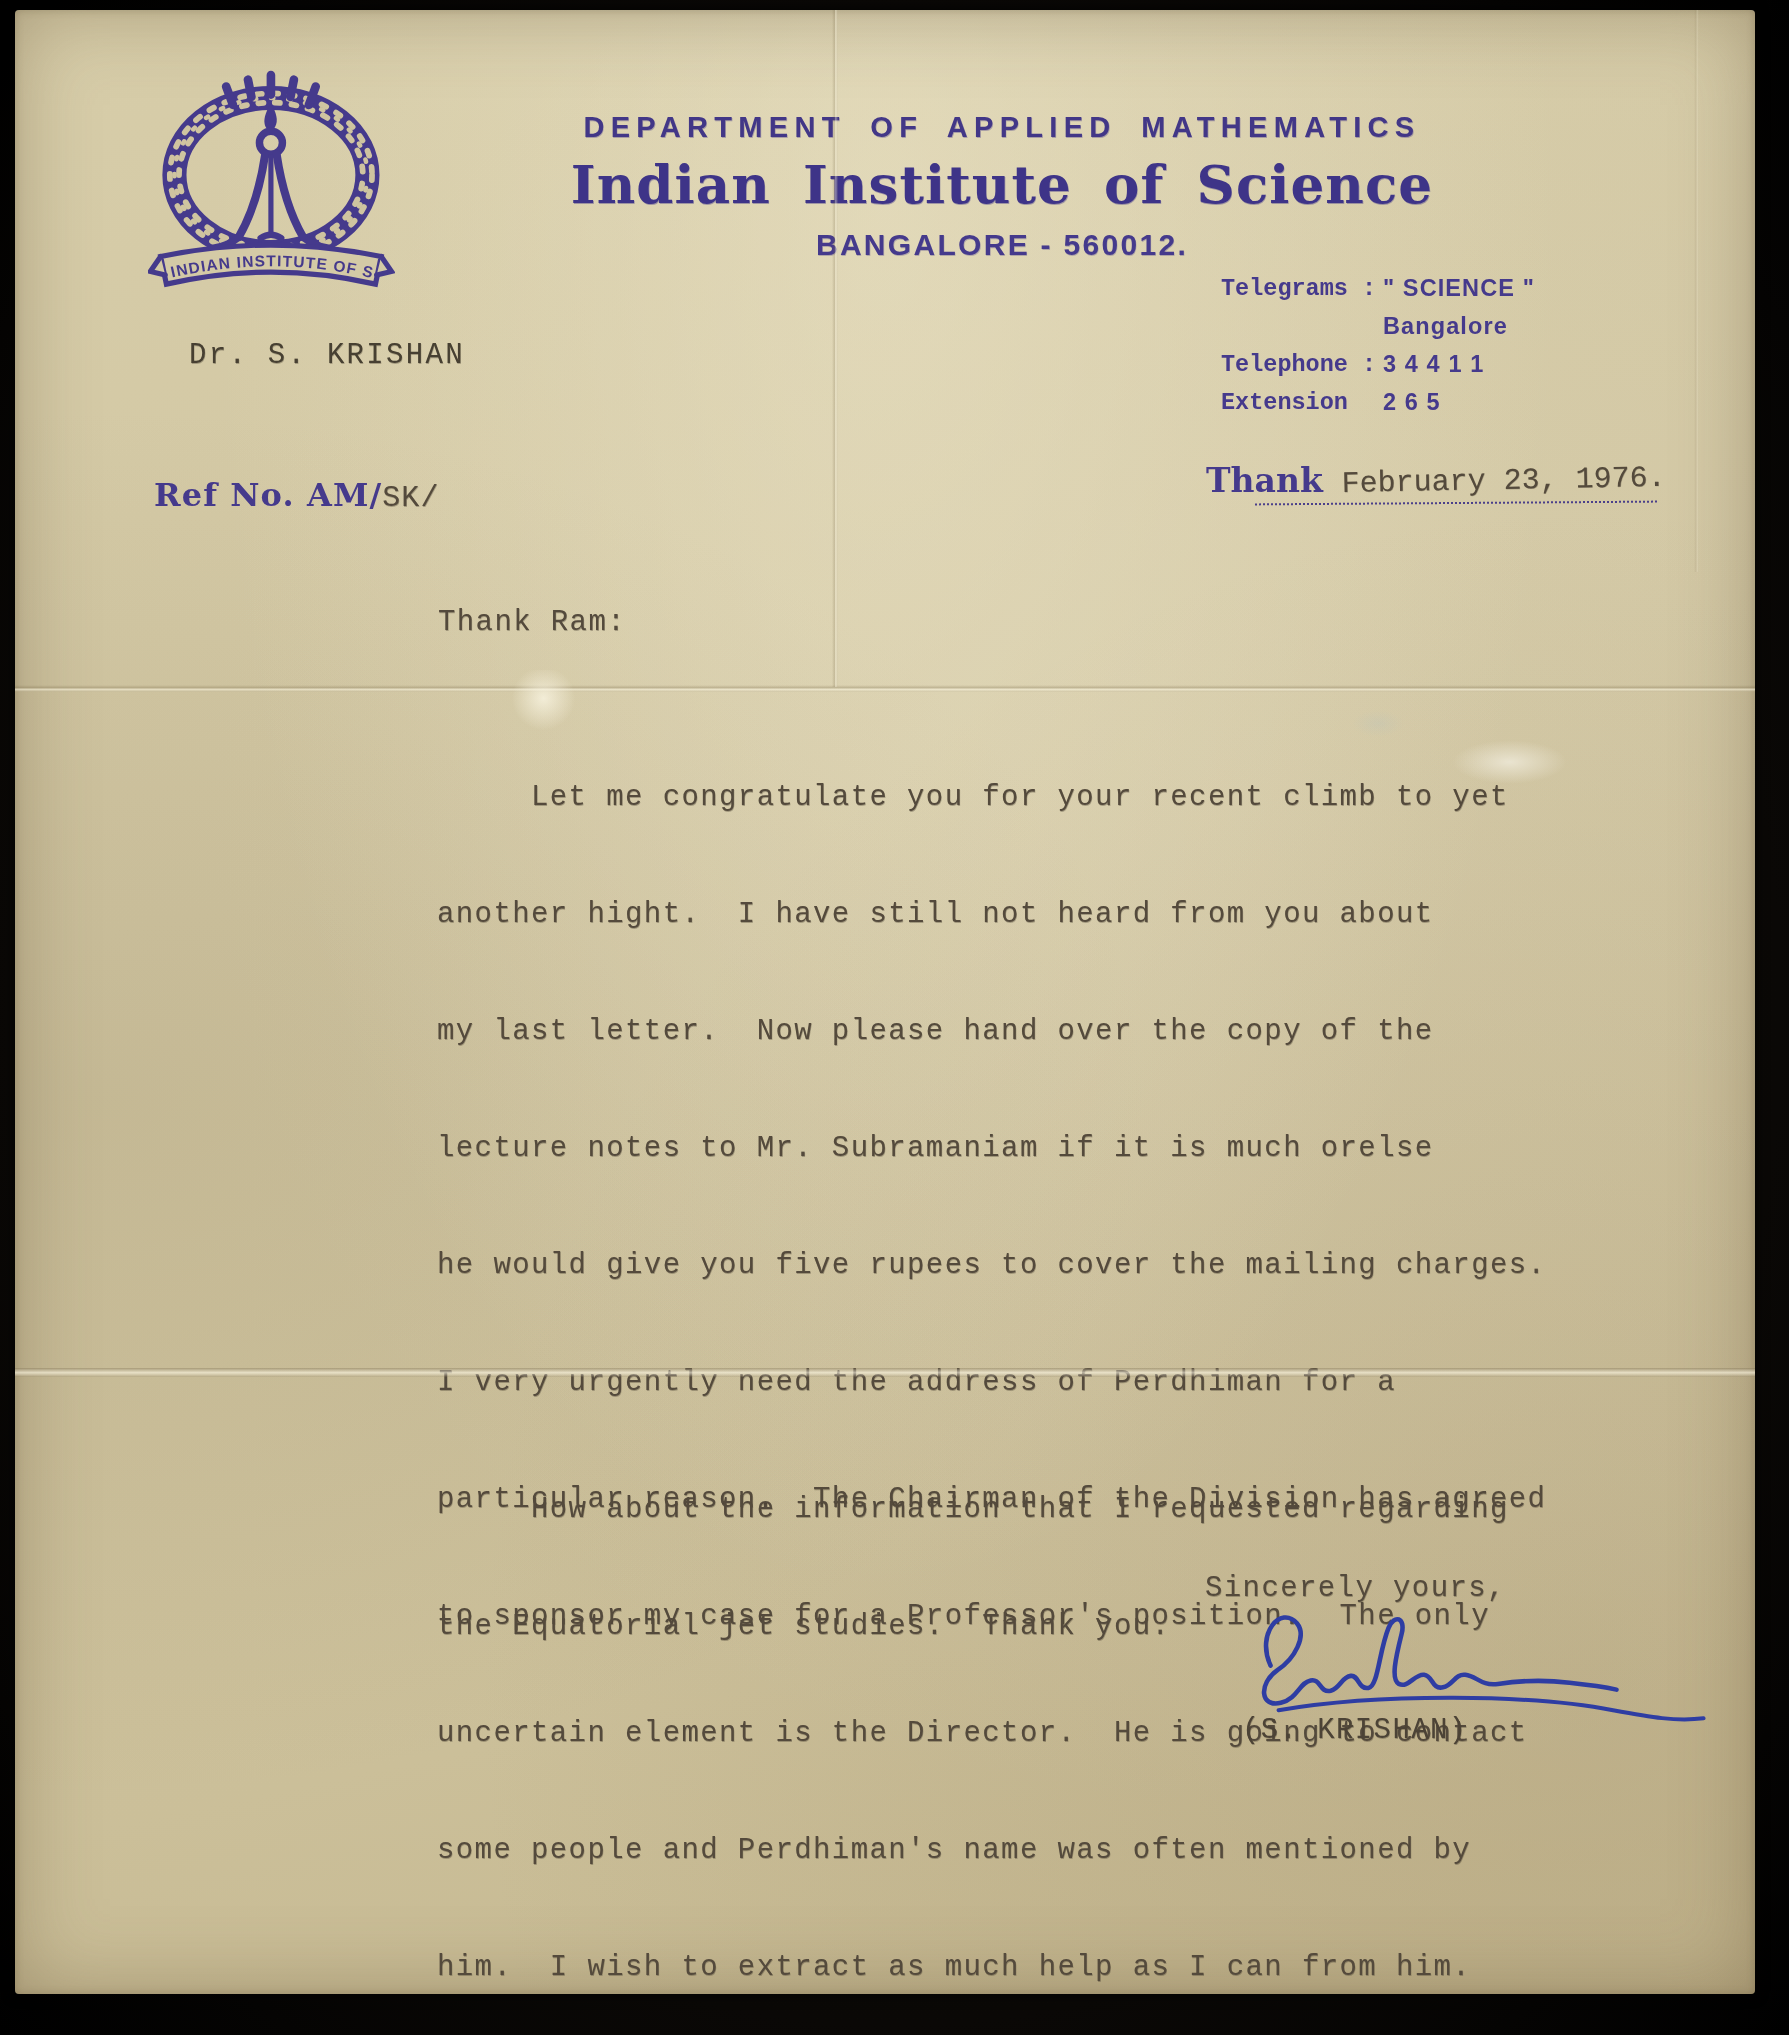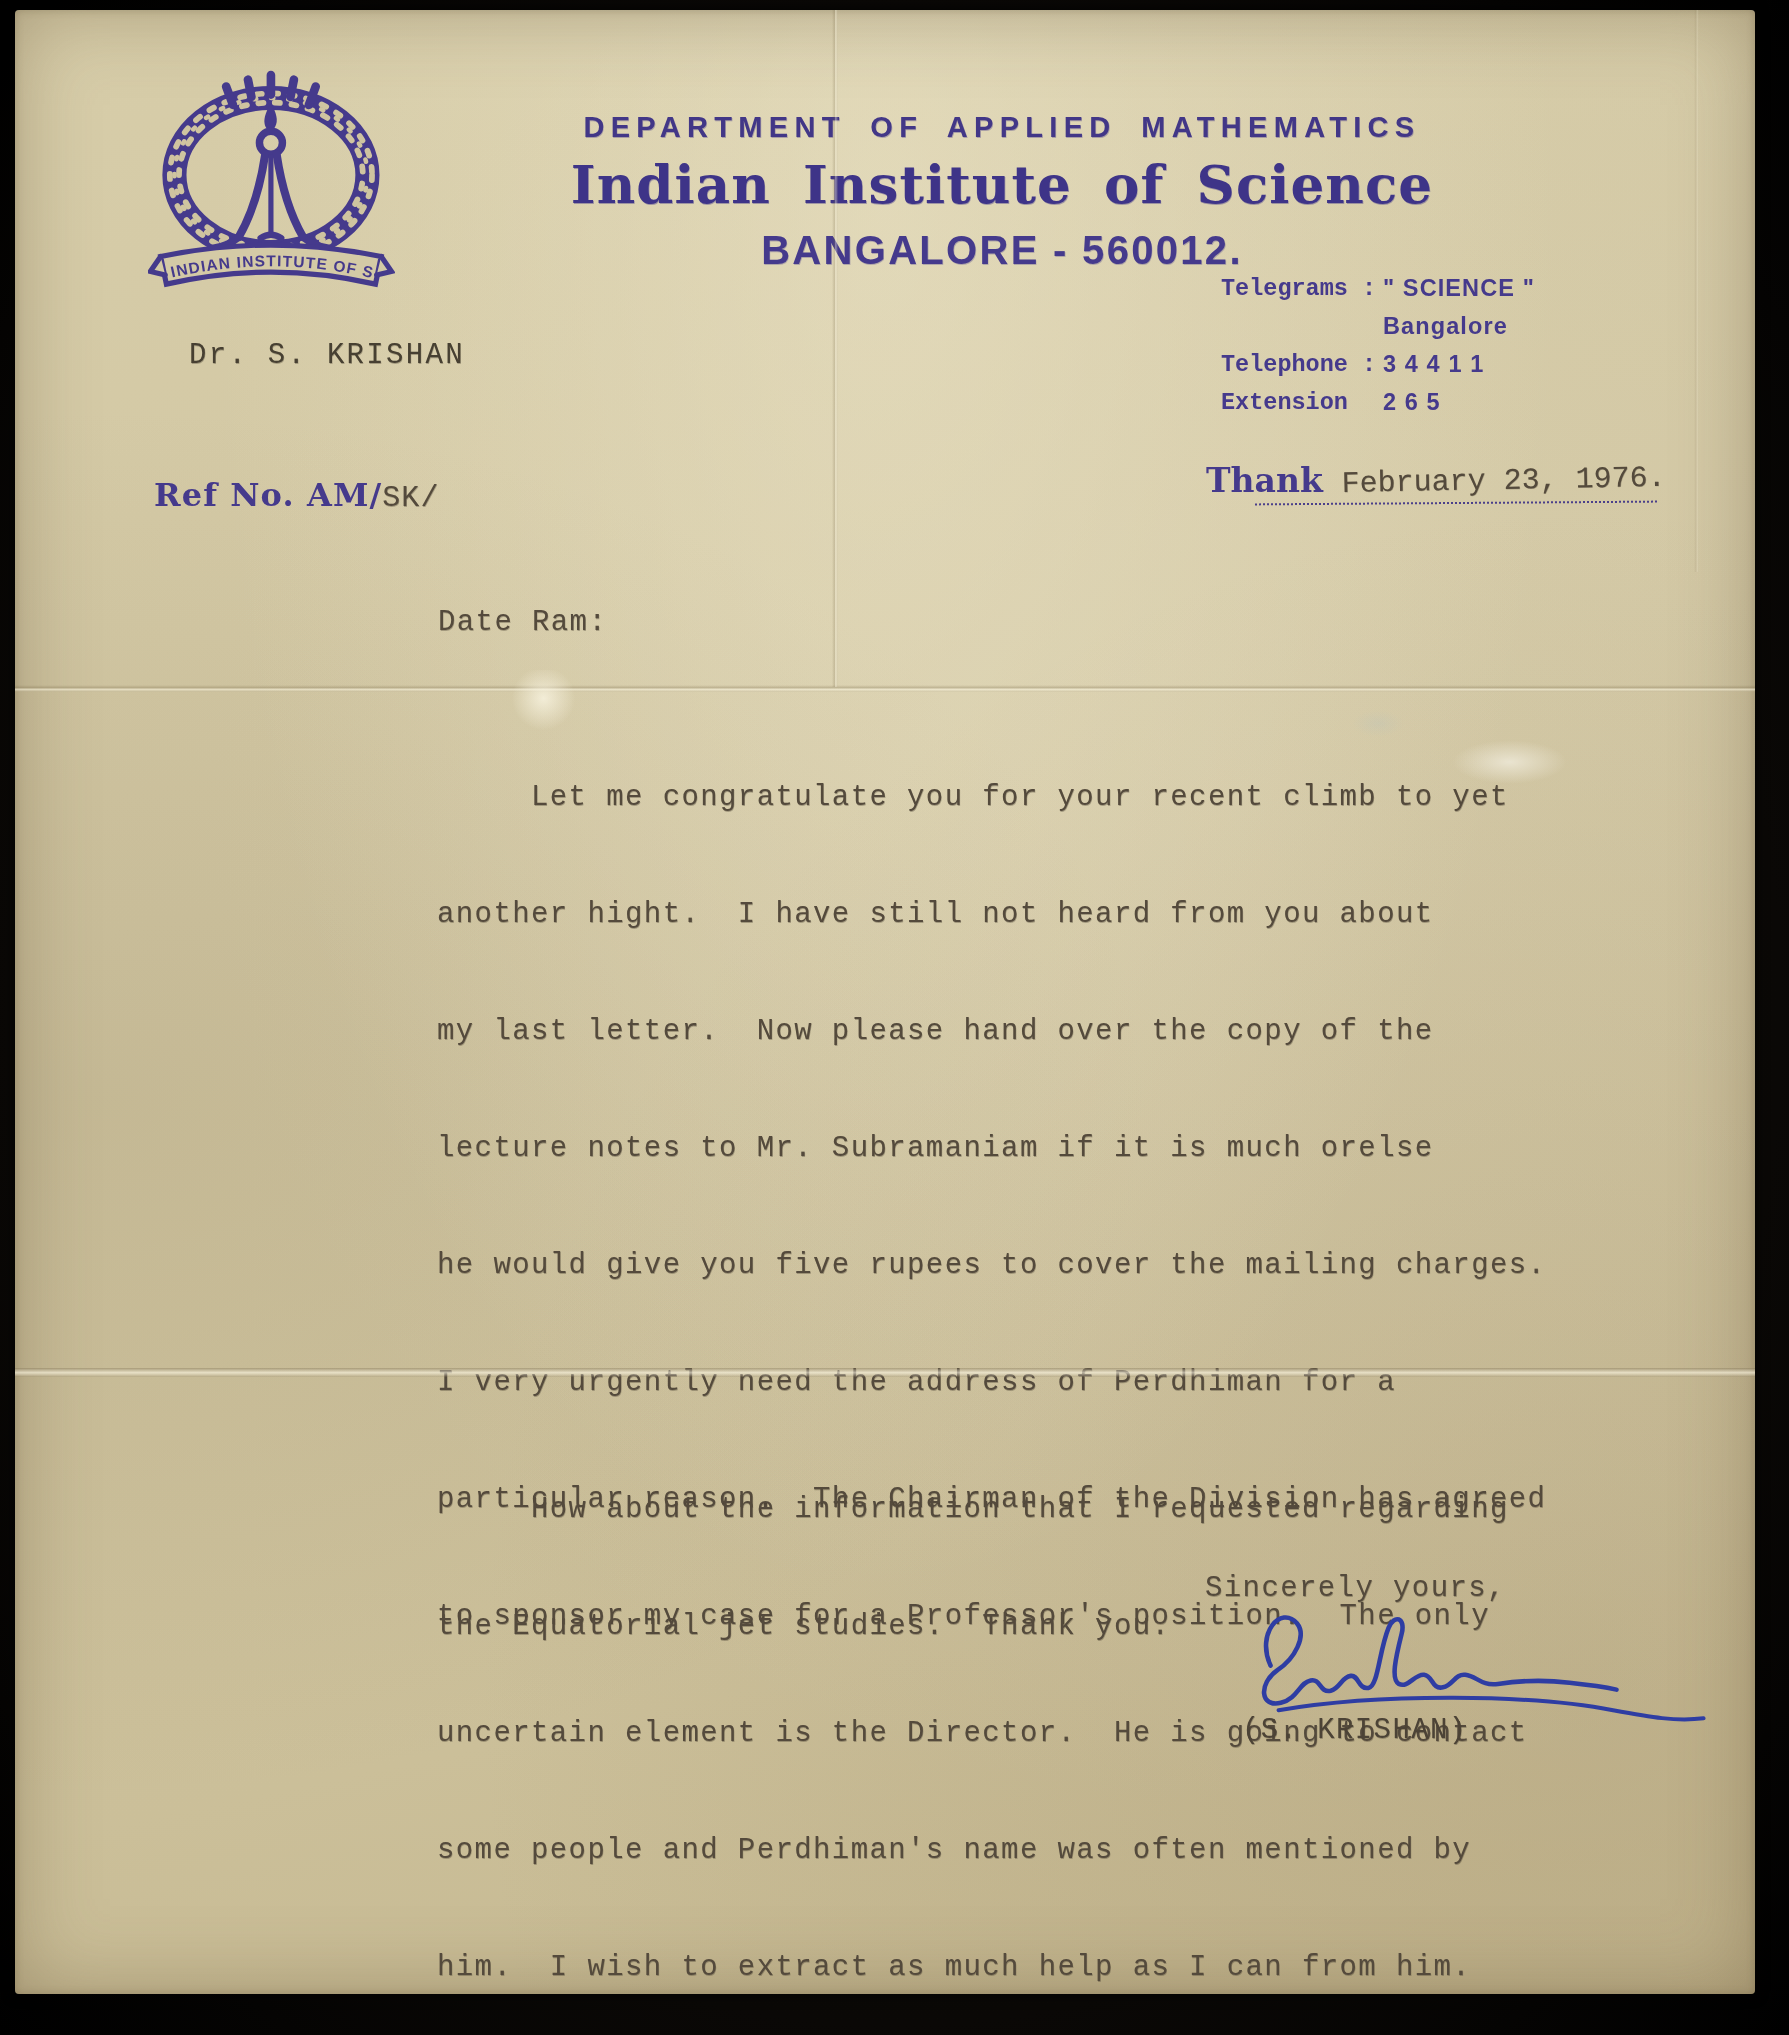--- a/index.html
+++ b/index.html
@@ -52,21 +52,21 @@
   }
   .hdr-inst{
     margin-top:9.2px;
     font-family:"DejaVu Serif","Liberation Serif",serif;font-weight:bold;
     font-size:53px;letter-spacing:1.1px;word-spacing:12.6px;color:#3e3488;
     text-shadow:0.6px 0.9px 0 rgba(62,52,136,0.4);
   }
   .hdr-city{
     margin-top:12.6px;
     font-family:"Liberation Sans",sans-serif;font-weight:bold;
-    font-size:40px;letter-spacing:2.3px;color:#453a8c;
+    font-size:30px;letter-spacing:2.3px;color:#453a8c;
     text-shadow:0.6px 0.6px 0 rgba(66,55,135,0.3);
   }
   .contact{position:absolute;left:1206px;top:265px;color:#453a8c;
     font-family:"Liberation Sans",sans-serif;font-weight:bold;font-size:23.5px;}
   .contact .row{display:flex;height:38px;align-items:flex-start;}
   .contact .lbl{width:162px;flex:none;font-family:Liberation Mono, monospace;}
   .contact .val{letter-spacing:1.1px;}
 
   .typed{
     font-family:"Liberation Mono","DejaVu Sans Mono",monospace;
@@ -165,21 +165,21 @@
       </div>
     </div>
 
     <div class="typed author">Dr. S. KRISHAN</div>
 
     <div class="refline"><span>Ref No. AM/</span><span class="typed">SK/</span></div>
 
     <div class="dateline"><span>Thank</span><span class="typed date-val">February 23, 1976.</span></div>
     <div class="date-rule"></div>
 
-    <div class="typed salutation">Date Ram:</div>
+    <div class="typed salutation">Thank Ram:</div>
 
     <div class="typed body-block para1">
       <div>     Let me congratulate you for your recent climb to yet</div>
       <div>another hight.  I have still not heard from you about</div>
       <div>my last letter.  Now please hand over the copy of the</div>
       <div>lecture notes to Mr. Subramaniam if it is much orelse</div>
       <div>he would give you five rupees to cover the mailing charges.</div>
       <div>I very urgently need the address of Perdhiman for a</div>
       <div>particular reason.  The Chairman of the Division has agreed</div>
       <div>to sponsor my case for a Professor's position.  The only</div>

